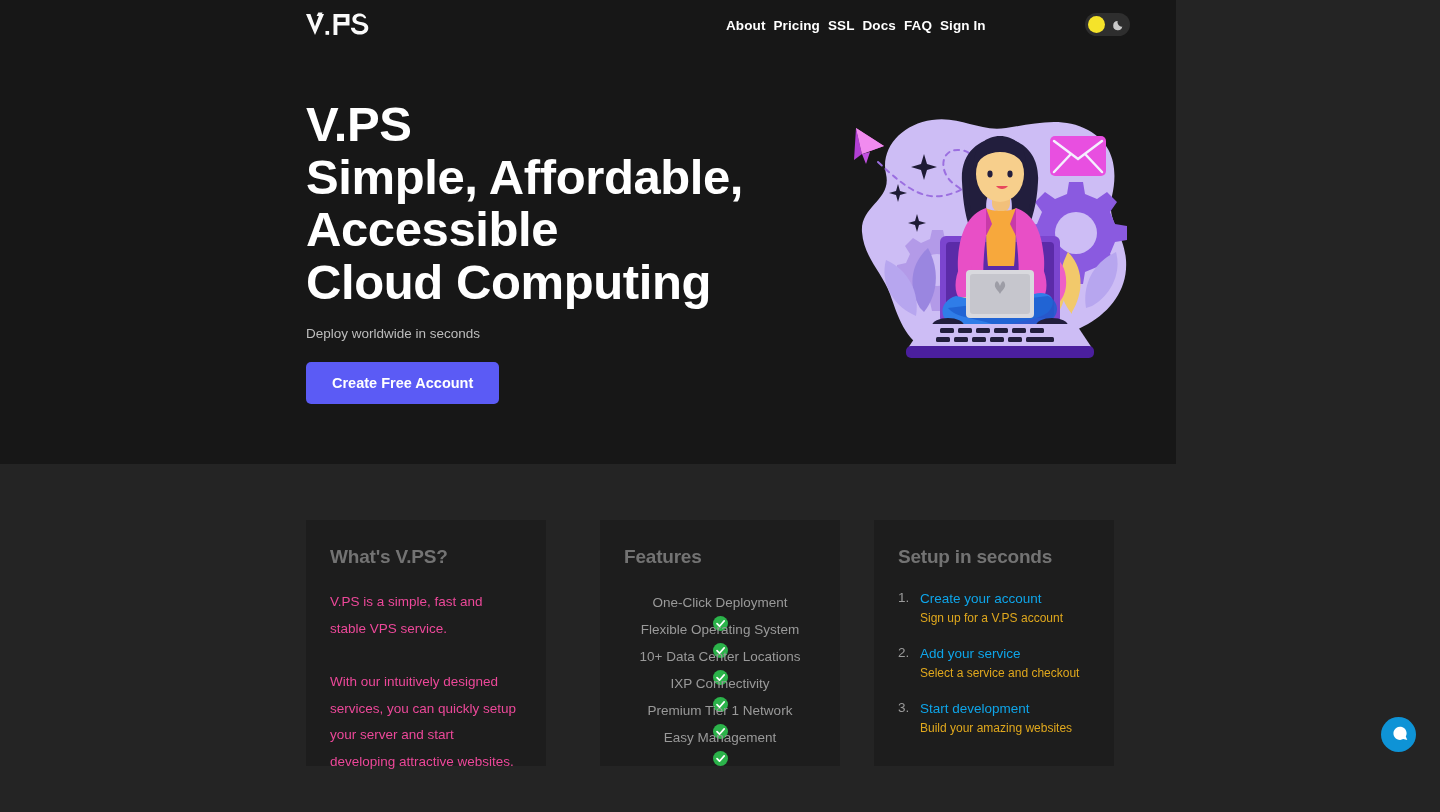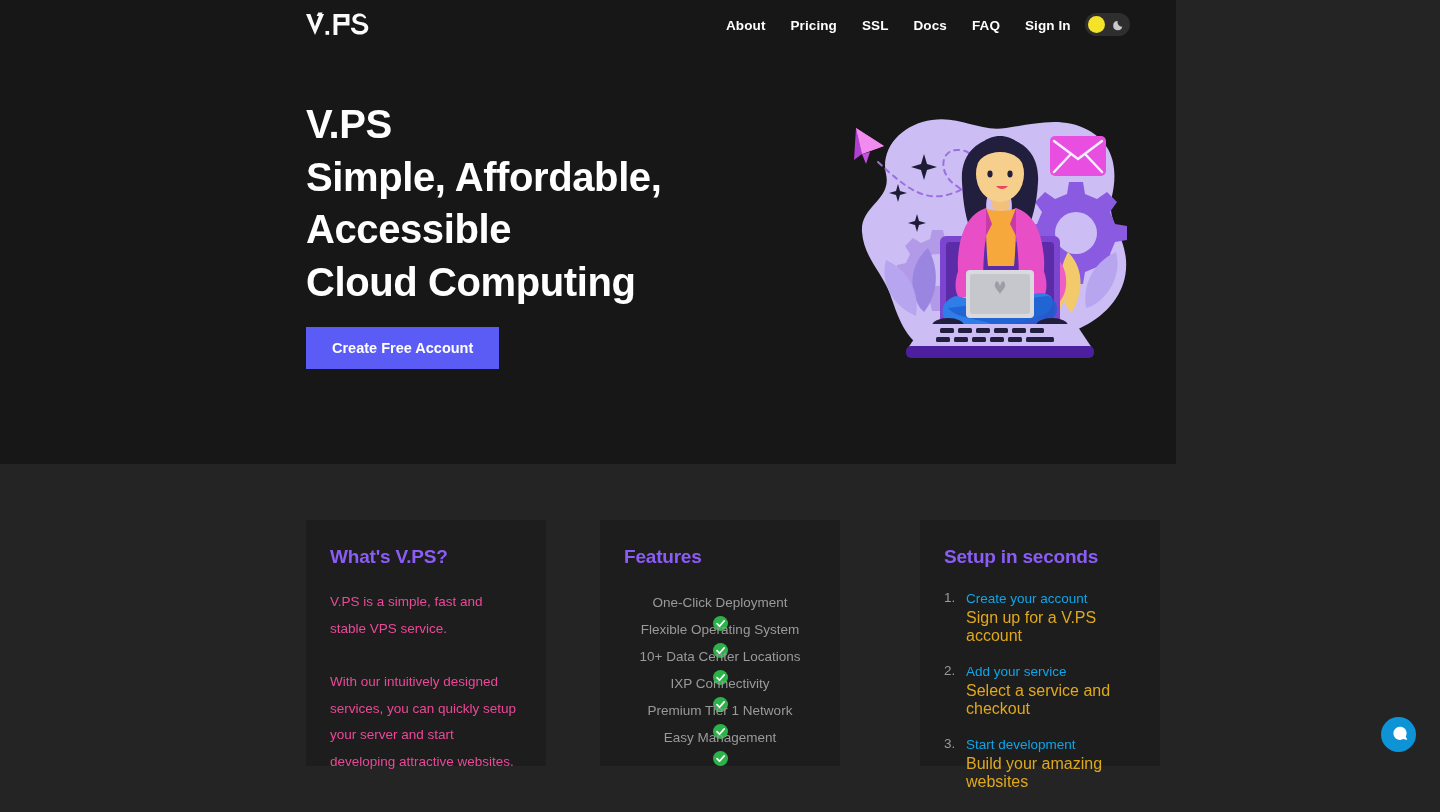--- a/index.html
+++ b/index.html
@@ -53,21 +53,21 @@
   }
   .nav-link {
     color: #ffffff;
     font-size: 13.5px;
     font-weight: bold;
     text-decoration: none;
     letter-spacing: 0.1px;
     cursor: pointer;
     white-space: nowrap;
   }
-  .nav-link + .nav-link { margin-left: 25px; }
+  .nav-link + .nav-link { margin-left: 8px; }
 
   .theme-toggle {
     position: absolute;
     left: 1085px;
     top: 13px;
     width: 45px;
     height: 23px;
     border-radius: 12px;
     background: #2e2e2e;
     display: flex;
@@ -90,41 +90,41 @@
 
   
   .hero-copy {
     position: absolute;
     left: 306px;
     top: 98px;
     width: 520px;
   }
   .hero-title {
     color: #ffffff;
-    font-size: 40px;
+    font-size: 49px;
     font-weight: bold;
     line-height: 52.5px;
     letter-spacing: -0.4px;
     white-space: nowrap;
   }
   .hero-sub {
     margin-top: 17px;
     color: #bdbdbd;
     font-size: 13.5px;
     line-height: 18px;
   }
   .cta-button {
     margin-top: 19px;
     display: inline-flex;
     align-items: center;
     justify-content: center;
     height: 42px;
     padding: 0 26px;
     border: none;
-    border-radius: 0;
+    border-radius: 5px;
     background: #5b5bf5;
     color: #ffffff;
     font-size: 14.5px;
     font-weight: bold;
     font-family: "Liberation Sans", sans-serif;
     cursor: pointer;
   }
 
   
   .hero-art {
@@ -146,24 +146,24 @@
   .card {
     position: absolute;
     top: 56px;
     width: 240px;
     height: 246px;
     background: #1d1d1d;
     padding: 26px 24px 0 24px;
   }
   .card-1 { left: 306px; }
   .card-2 { left: 600px; }
-  .card-3 { left: 920px; }
+  .card-3 { left: 874px; }
 
   .card-title {
-    color: #8b5cf6;
+    color: #737373;
     font-size: 19px;
     font-weight: bold;
     letter-spacing: -0.2px;
     margin-bottom: 21px;
   }
 
   
   .about-p {
     color: #ec4899;
     font-size: 13.5px;
@@ -198,21 +198,21 @@
     margin-bottom: 17px;
   }
   .step-num {
     color: #9a9a9a;
     font-size: 13.5px;
     line-height: 18px;
     width: 13px;
     flex: none;
   }
   .step-main { color: #0ea5e9; font-size: 13.5px; line-height: 18px; }
-  .step-sub  { color: #e0a81d; font-size: 16px; line-height: 18px; margin-top: 1px; }
+  .step-sub  { color: #e0a81d; font-size: 12px; line-height: 18px; margin-top: 1px; }
 
   
   .chat-widget {
     position: absolute;
     left: 1381px;
     top: 717px;
     width: 35px;
     height: 35px;
     cursor: pointer;
   }
@@ -264,20 +264,21 @@
     </div>
   </header>
 
   <div class="hero-copy">
     <h1 class="hero-title">
       <div>V.PS</div>
       <div>Simple, Affordable,</div>
       <div>Accessible</div>
       <div>Cloud Computing</div>
     </h1>
+    <p class="hero-sub">Deploy worldwide in seconds</p>
     <button class="cta-button">Create Free Account</button>
   </div>
 
   <div class="hero-art">
     <svg width="312" height="272" viewBox="0 0 312 272">
       <defs>
         <clipPath id="blobclip">
           <path d="M50 66 C44 40 66 16 96 12 C126 8 142 24 170 20 C198 16 226 8 252 22
                    C278 36 282 62 276 88 C270 114 288 124 290 152 C292 180 276 202 252 216
                    C228 230 206 226 178 236 C150 246 120 256 94 244 C68 232 62 208 54 186

